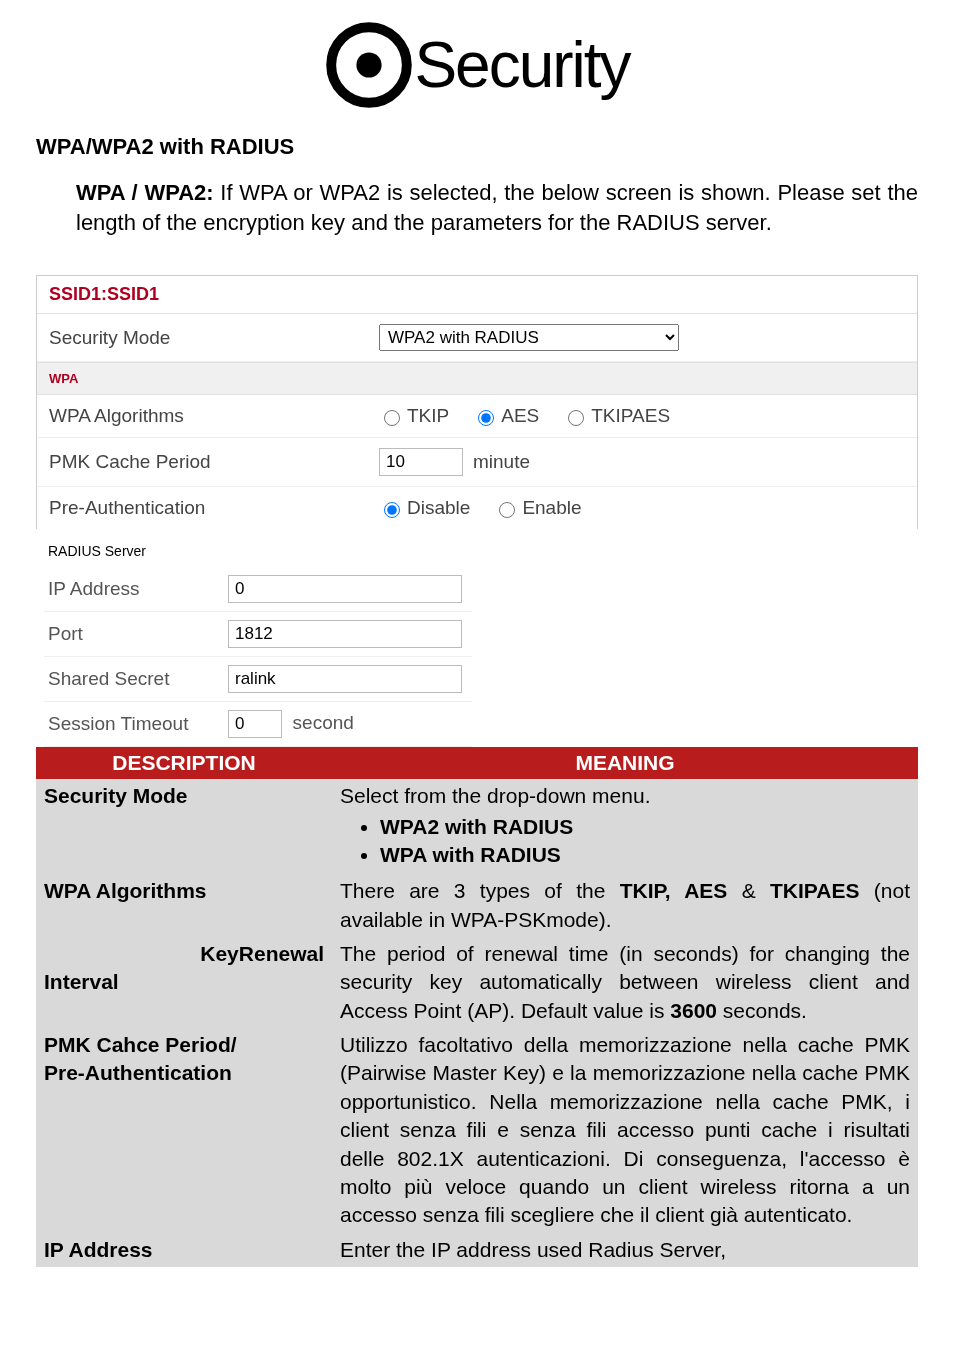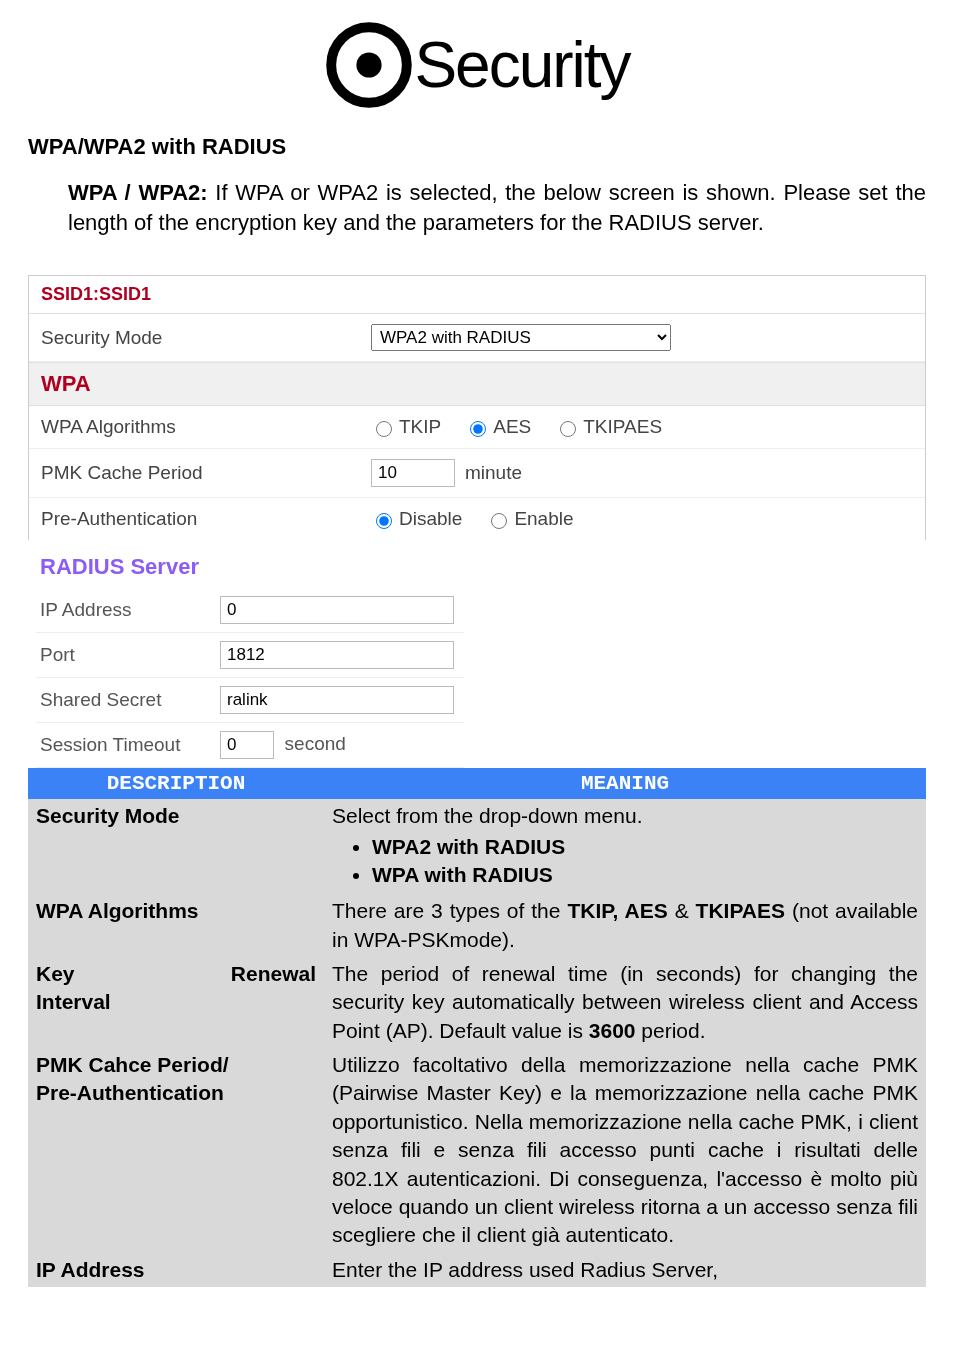--- a/index.html
+++ b/index.html
@@ -19,21 +19,21 @@
   }
   .logo-text {
     font-family: "Trebuchet MS", Arial, sans-serif;
     font-size: 64px;
     font-weight: 400;
     vertical-align: middle;
     letter-spacing: -2px;
     color: #000;
   }
   .content {
-    padding: 0 28px;
+    padding: 0 36px;
   }
   .h-bold {
     font-weight: bold;
     font-size: 22px;
     margin: 14px 0 18px 0;
   }
   .intro {
     font-size: 22px;
     line-height: 1.35;
     margin-bottom: 10px;
@@ -70,21 +70,21 @@
   .form-row .fctrl {
     display: flex;
     align-items: center;
     gap: 10px;
     color: #444;
   }
   .section-hdr {
     background: #f0f0f0;
     color: #b00020;
     font-weight: bold;
-    font-size: 22px;
+    font-size: 13px;
     padding: 8px 12px;
     border-bottom: 1px solid #e0e0e0;
     border-top: 1px solid #e0e0e0;
   }
   select {
     font-size: 17px;
     padding: 2px 4px;
     min-width: 300px;
   }
   input[type="text"] {
@@ -92,23 +92,23 @@
     padding: 3px 6px;
     border: 1px solid #bbb;
     width: 70px;
   }
   input.wide { width: 220px; }
   .radius-wrap {
     border: none;
     margin-bottom: 0;
   }
   .radius-hdr {
-    color: #8b5cf6;
-    font-weight: bold;
-    font-size: 22px;
+    color: #000000;
+    font-weight: normal;
+    font-size: 14px;
     padding: 10px 12px 8px 12px;
     border: none;
   }
   .radius-tbl {
     border-collapse: collapse;
     margin-left: 8px;
   }
   .radius-tbl td {
     font-size: 19px;
     color: #555;
@@ -116,26 +116,25 @@
     border-bottom: 1px solid #eee;
     vertical-align: middle;
   }
   .radius-tbl td:first-child { width: 160px; padding-left: 4px;}
   .desc-tbl {
     width: 100%;
     border-collapse: collapse;
     font-size: 21px;
   }
   .desc-header td {
-    background: #3b82f6;
+    background: #b91c1c;
     color: #fff;
     font-weight: bold;
     text-align: center;
     padding: 4px 6px;
-    font-family: Liberation Mono, monospace;
   }
   .desc-header td:first-child { width: 280px; text-align: center;}
   .desc-row td {
     background: #d9d9d9;
     padding: 3px 8px;
     vertical-align: top;
     line-height: 1.35;
   }
   .desc-row td:first-child {
     font-weight: bold;
@@ -261,28 +260,28 @@
       </td>
     </tr>
     <tr class="desc-row">
       <td>WPA Algorithms</td>
       <td class="justify">
         <span>There are 3 types of the </span><b>TKIP, AES</b><span> &amp; </span><b>TKIPAES</b><span> (not available in WPA-PSKmode).</span>
       </td>
     </tr>
     <tr class="desc-row">
       <td>
-        <div style="display:flex; justify-content:space-between;">
+        <div style="display:flex; justify-content:flex-end;">
           <span>Key</span>
           <span>Renewal</span>
         </div>
         <div>Interval</div>
       </td>
       <td class="justify">
-        <span>The period of renewal time (in seconds) for changing the security key automatically between wireless client and Access Point (AP). Default value is </span><b>3600</b><span> period.</span>
+        <span>The period of renewal time (in seconds) for changing the security key automatically between wireless client and Access Point (AP). Default value is </span><b>3600</b><span> seconds.</span>
       </td>
     </tr>
     <tr class="desc-row">
       <td>
         <div>PMK Cahce Period/</div>
         <div>Pre-Authentication</div>
       </td>
       <td class="justify">Utilizzo facoltativo della memorizzazione nella cache PMK (Pairwise Master Key) e la memorizzazione nella cache PMK opportunistico. Nella memorizzazione nella cache PMK, i client senza fili e senza fili accesso punti cache i risultati delle 802.1X autenticazioni. Di conseguenza, l'accesso è molto più veloce quando un client wireless ritorna a un accesso senza fili scegliere che il client già autenticato.</td>
     </tr>
     <tr class="desc-row">

